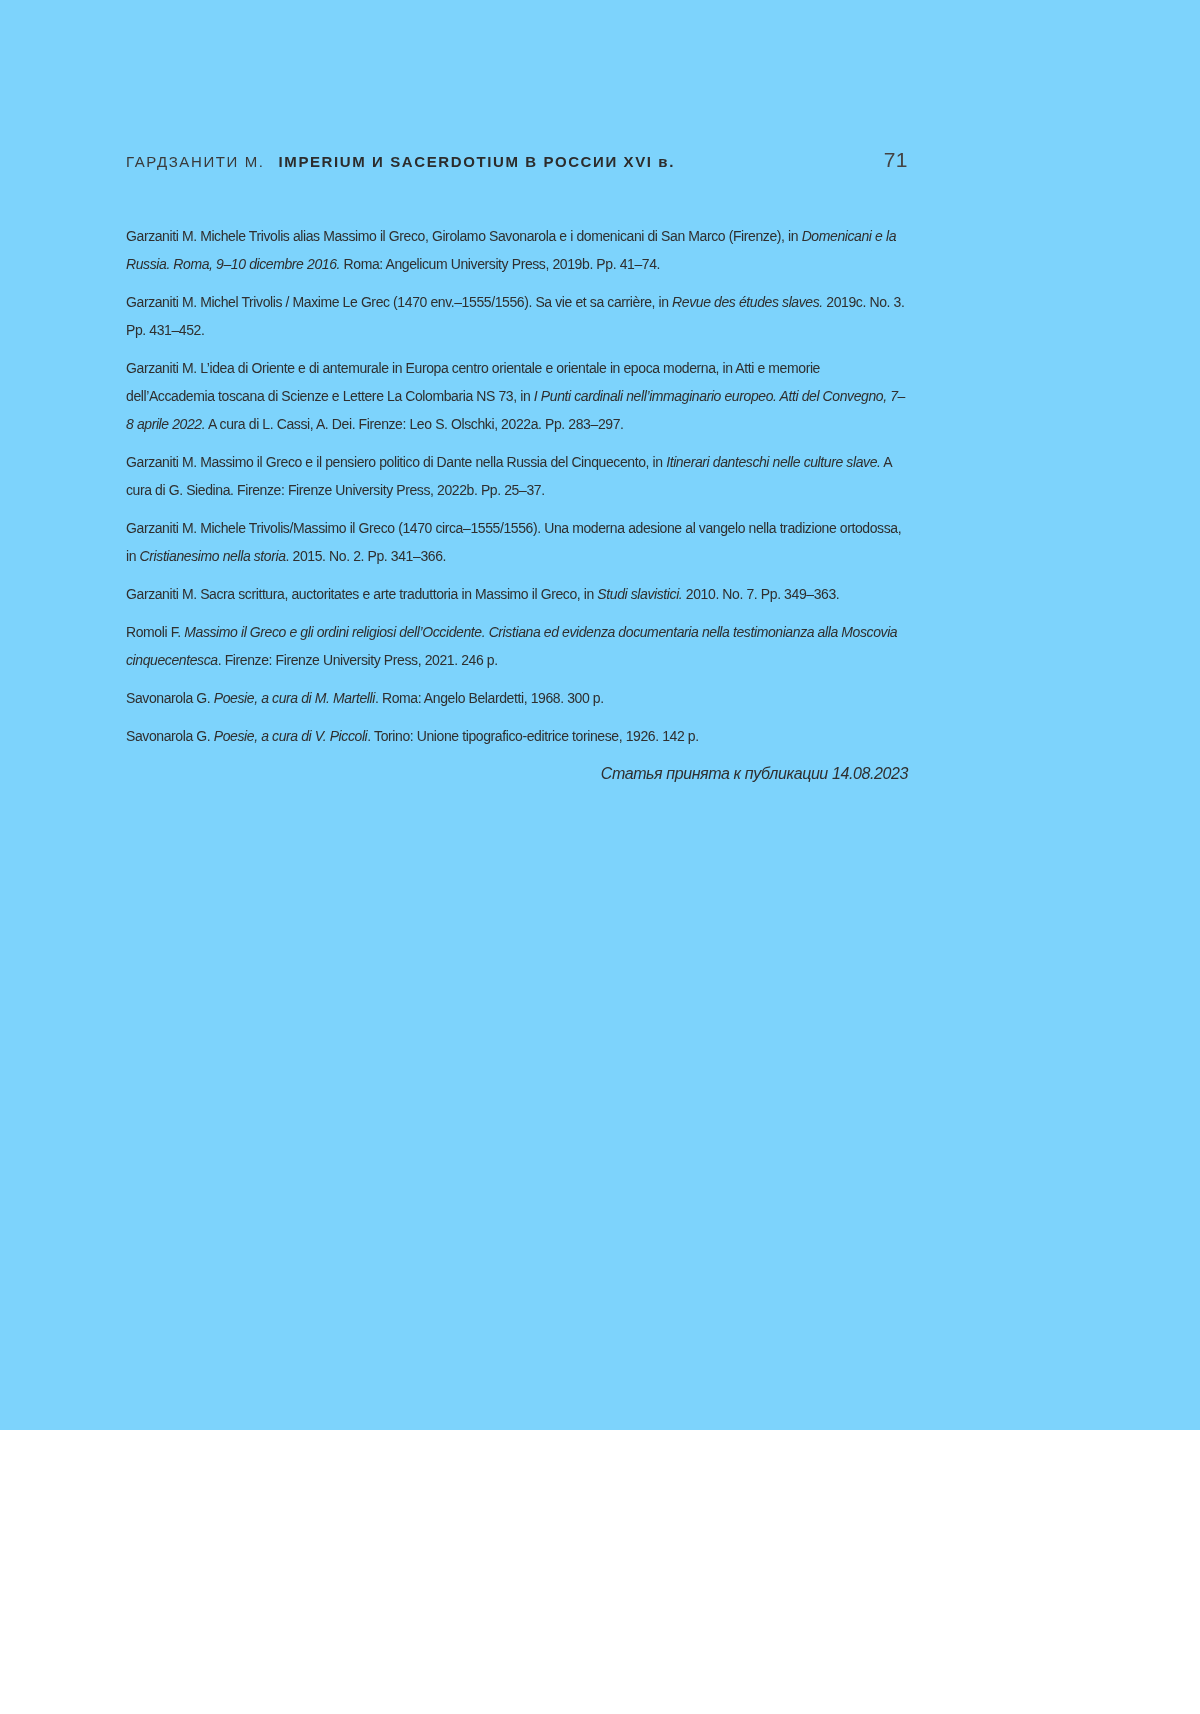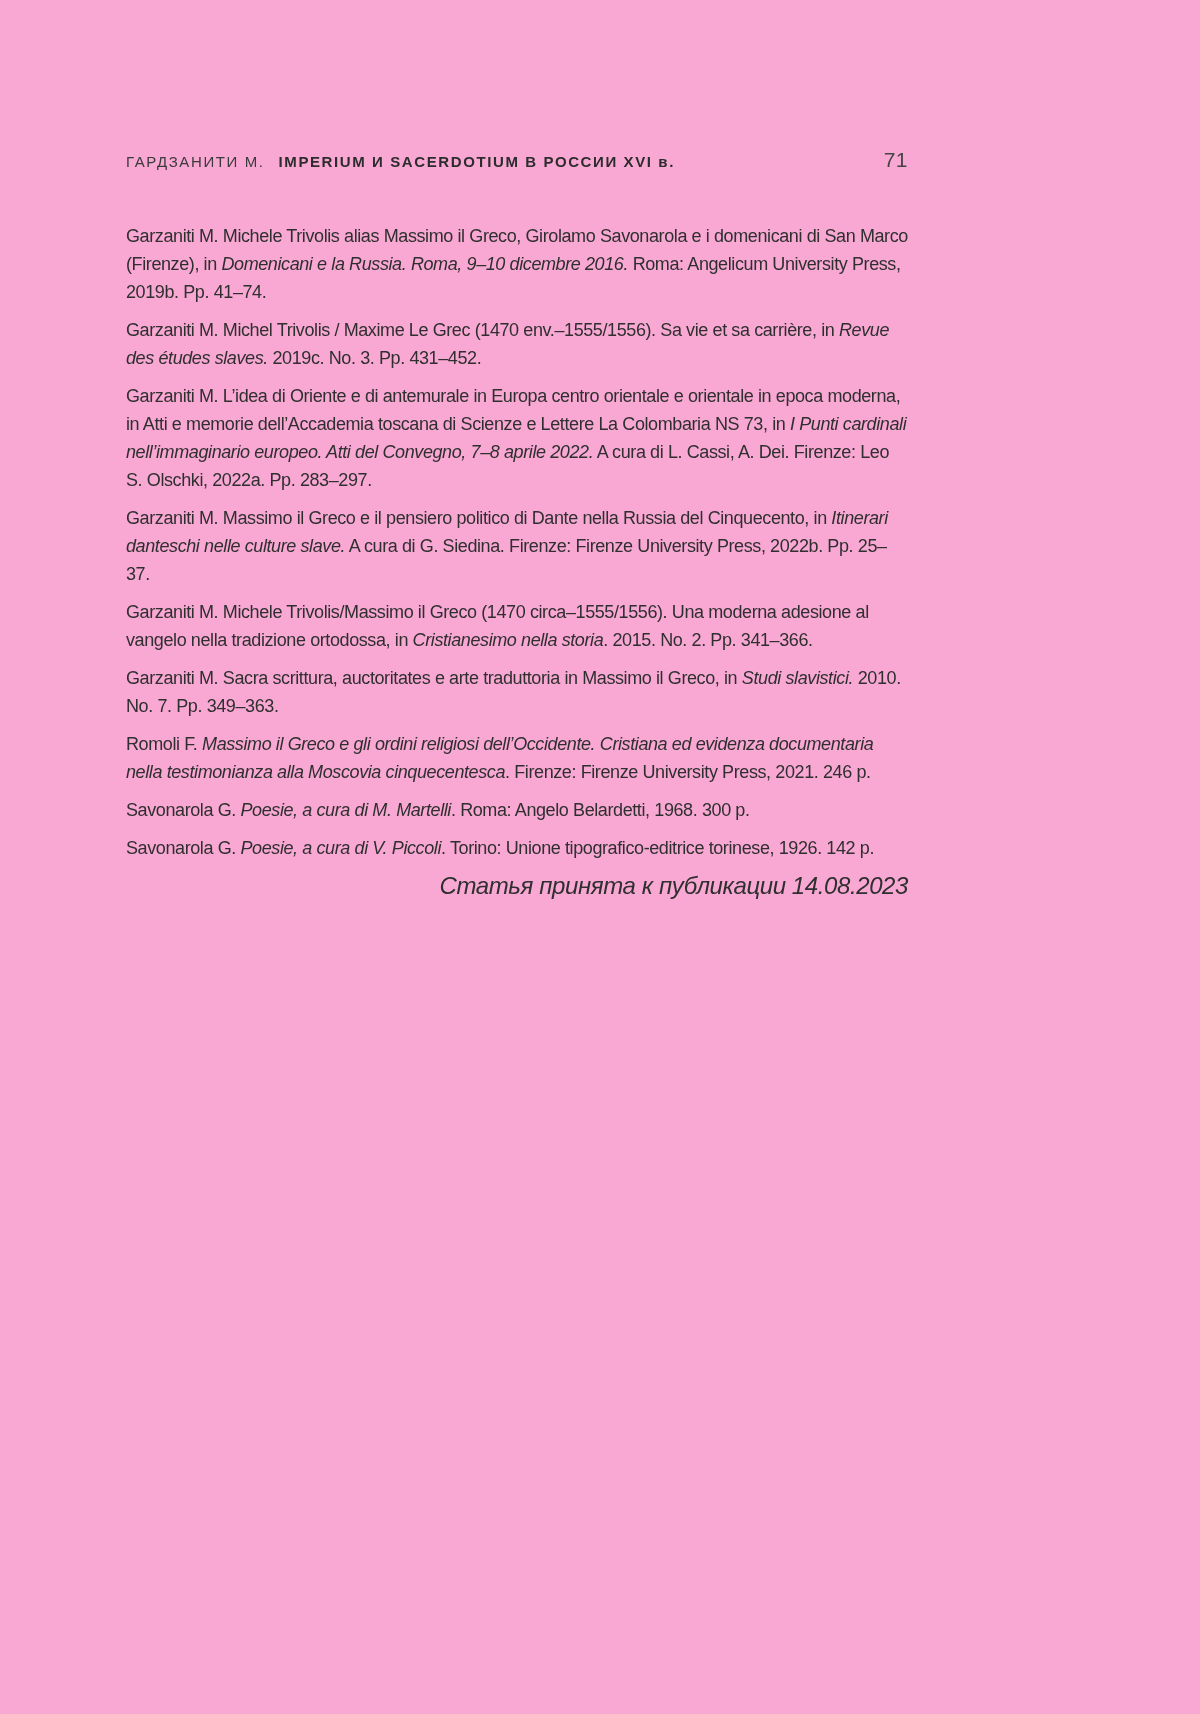--- a/index.html
+++ b/index.html
@@ -3,22 +3,22 @@
 <meta charset="utf-8">
 <style>
   html, body {
     margin: 0;
     padding: 0;
     background: #ffffff;
   }
   .page {
     position: relative;
     width: 1200px;
-    height: 1714px;
-    background: #f9a8d4;
+    height: 1430px;
+    background: #7dd3fc;
     font-family: "Liberation Sans", sans-serif;
     color: #2f2f2f;
     overflow: hidden;
   }
   .running-head {
     position: absolute;
     top: 151px;
     left: 126px;
     width: 782px;
     display: flex;
@@ -50,32 +50,32 @@
     letter-spacing: 0.5px;
   }
   .bibliography {
     position: absolute;
     top: 222px;
     left: 126px;
     width: 782px;
   }
   .entry {
     margin: 0 0 10px 0;
-    font-size: 18px;
+    font-size: 14px;
     line-height: 28px;
     letter-spacing: -0.4px;
     text-align: left;
     color: #2f2f2f;
   }
   .entry .it {
     font-style: italic;
   }
   .acceptance {
     margin-top: 4px;
-    font-size: 24px;
+    font-size: 16px;
     line-height: 28px;
     letter-spacing: -0.4px;
     font-style: italic;
     text-align: right;
     color: #2f2f2f;
   }
 </style>
 </head>
 <body>
 

